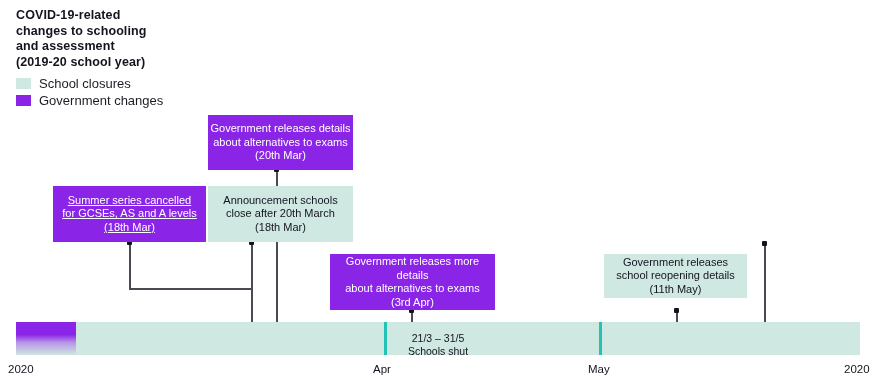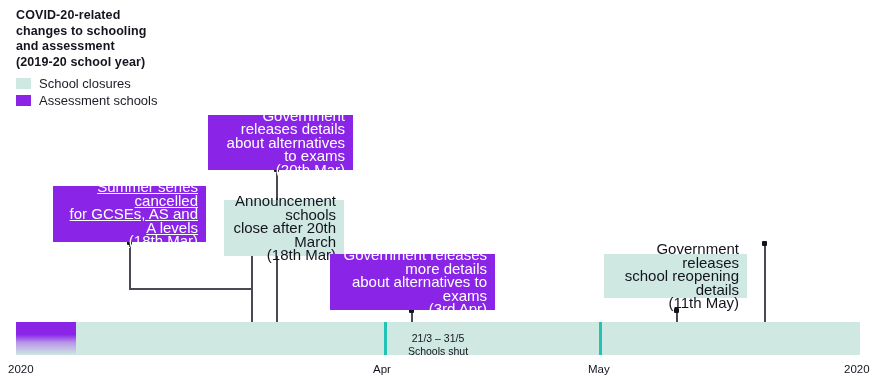--- a/index.html
+++ b/index.html
@@ -27,23 +27,23 @@
   
   .conn{position:absolute;background:#4a4a52;}
   .conn-v{width:1.6px;}
   .conn-h{height:1.6px;}
   .conn-dot{position:absolute;width:5px;height:5px;background:#14141e;border-radius:1px;}
 
   
   .event{
     position:absolute;
     display:flex;align-items:center;justify-content:center;
-    text-align:right;
-    font-size:15px;line-height:13.5px;
-    padding:6px 8px;
+    text-align:center;
+    font-size:11px;line-height:13.5px;
+    padding:6px 0;
     box-sizing:border-box;
     white-space:pre-line;
   }
   .event.purple{background:#8A25E8;color:#ffffff;}
   .event.mint{background:#CFE8E2;color:#14141e;}
 
   
   #bar{
     position:absolute;left:16px;top:322px;width:844px;height:33px;
     background:#CFE8E2;
@@ -59,33 +59,33 @@
     white-space:pre-line;
   }
   .tick{position:absolute;top:322px;width:2.6px;height:33px;background:#22C3B4;}
   .axis-label{position:absolute;top:363px;font-size:11.5px;color:#14141e;}
 </style>
 </head>
 <body>
 
 <div id="stage">
 
-  <div id="title">COVID-20-related
+  <div id="title">COVID-19-related
 changes to schooling
 and assessment
 (2019-20 school year)</div>
 
   <div id="legend">
     <div class="legend-row">
       <span class="legend-swatch" style="background:#CFE8E2;"></span>
       <span class="legend-label">School closures</span>
     </div>
     <div class="legend-row">
       <span class="legend-swatch" style="background:#8A25E8;"></span>
-      <span class="legend-label">Assessment schools</span>
+      <span class="legend-label">Government changes</span>
     </div>
   </div>
 
   <div class="conn conn-v" style="left:129px;top:243px;height:46px;"></div>
   <div class="conn conn-v" style="left:251px;top:243px;height:46px;"></div>
   <div class="conn conn-h" style="left:129px;top:288px;width:124px;"></div>
   <div class="conn conn-v" style="left:251px;top:288px;height:40px;"></div>
   <span class="conn-dot" style="left:127px;top:240px;"></span>
   <span class="conn-dot" style="left:249px;top:240px;"></span>
 
@@ -102,21 +102,21 @@
   <span class="conn-dot" style="left:762px;top:241px;"></span>
 
   <div class="event purple" style="left:208px;top:115px;width:145px;height:55px;">Government releases details
 about alternatives to exams
 (20th Mar)</div>
 
   <div class="event purple" style="left:53px;top:186px;width:153px;height:56px;text-decoration:underline;">Summer series cancelled
 for GCSEs, AS and A levels
 (18th Mar)</div>
 
-  <div class="event mint" style="left:208px;top:200px;width:120px;height:56px;margin-left:16px;">Announcement schools
+  <div class="event mint" style="left:208px;top:186px;width:145px;height:56px;">Announcement schools
 close after 20th March
 (18th Mar)</div>
 
   <div class="event purple" style="left:330px;top:254px;width:165px;height:56px;">Government releases more details
 about alternatives to exams
 (3rd Apr)</div>
 
   <div class="event mint" style="left:604px;top:254px;width:143px;height:44px;">Government releases
 school reopening details
 (11th May)</div>

